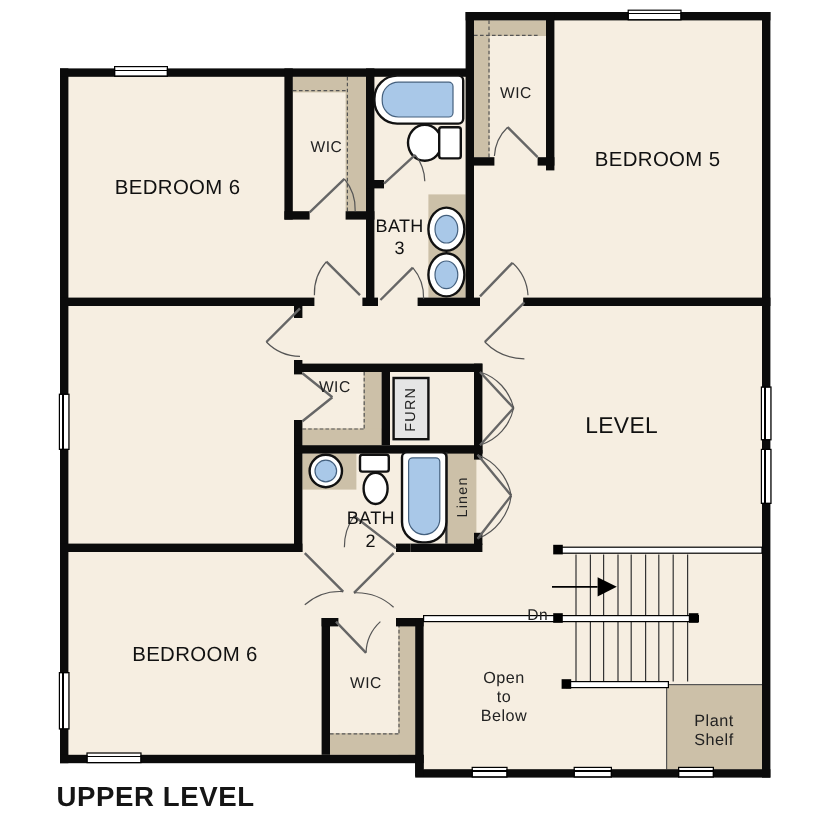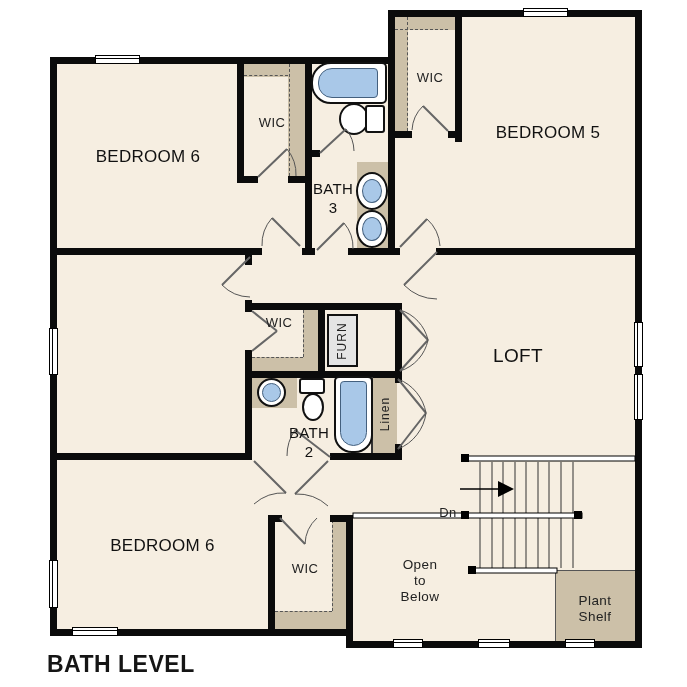--- a/index.html
+++ b/index.html
@@ -167,27 +167,27 @@
   </svg>
 
   <div class="lbl" style="left:58px;top:146px;width:180px">BEDROOM 6</div>
   <div class="sm" style="left:250px;top:115px;width:44px">WIC</div>
   <div class="lbl" style="left:310px;top:180px;width:46px;font-size:15px">BATH
 3</div>
   <div class="sm" style="left:408px;top:70px;width:44px">WIC</div>
   <div class="lbl" style="left:460px;top:122px;width:176px">BEDROOM 5</div>
   <div class="sm" style="left:257px;top:315px;width:44px">WIC</div>
   <div class="sm rot" style="left:312px;top:334px;width:60px">FURN</div>
-  <div class="lbl" style="left:468px;top:344px;width:100px;font-size:19px">LOFT</div>
+  <div class="lbl" style="left:468px;top:344px;width:100px;font-size:19px">LEVEL</div>
   <div class="lbl" style="left:286px;top:424px;width:46px;font-size:15px">BATH
 2</div>
   <div class="sm rot" style="left:355px;top:407px;width:60px">Linen</div>
   <div class="lbl" style="left:70px;top:535px;width:185px">BEDROOM 6</div>
   <div class="sm" style="left:283px;top:561px;width:44px">WIC</div>
   <div class="sm" style="left:436px;top:505px;width:24px">Dn</div>
   <div class="sm" style="left:383px;top:557px;width:74px;font-size:13.5px">Open
 to
 Below</div>
   <div class="sm" style="left:563px;top:593px;width:64px;font-size:13.5px">Plant
 Shelf</div>
 
-  <div id="title" style="left:47px;top:651px;width:300px">BATH LEVEL</div>
+  <div id="title" style="left:47px;top:651px;width:300px">UPPER LEVEL</div>
 </div>
 
 </body></html>

